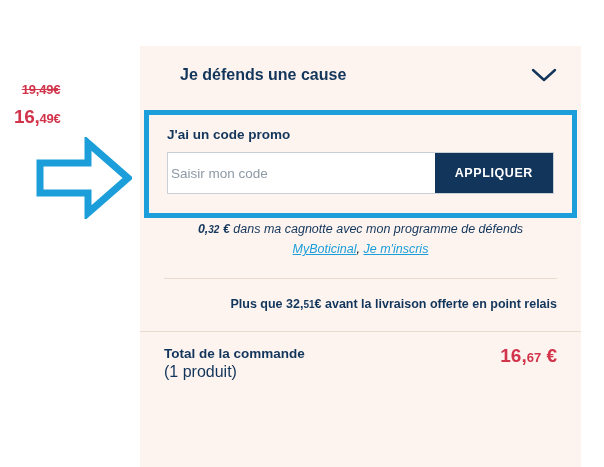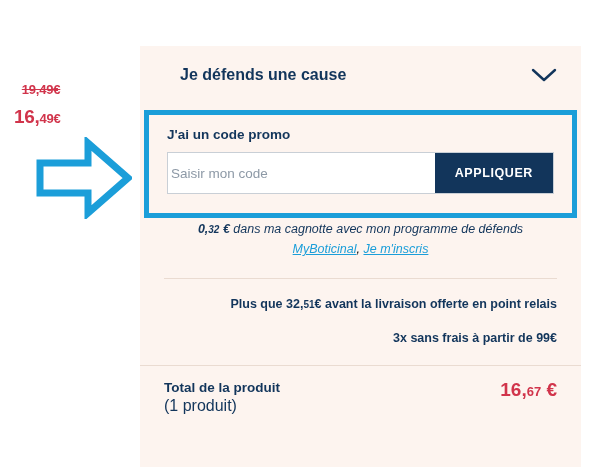--- a/index.html
+++ b/index.html
@@ -245,26 +245,25 @@
       <div class="loyalty-line"><span class="amount"><span>0,</span><span class="cents">32</span><span> €</span></span><span> dans ma cagnotte avec mon programme de défends</span></div>
       <div class="loyalty-links">
         <a href="#">MyBoticinal</a><span>, </span><a href="#">Je m'inscris</a>
       </div>
     </div>
 
     <div class="sep"></div>
 
     <div class="shipping">
       <div class="shipping-line"><span>Plus que 32,</span><span class="cents">51</span><span>€ avant la livraison offerte en point relais</span></div>
-      <div class="shipping-line second">3x sans frais à partir de 99€</div>
     </div>
 
     <div class="total">
       <div>
-        <div class="total-left-title">Total de la produit</div>
+        <div class="total-left-title">Total de la commande</div>
         <div class="total-left-sub">(1 produit)</div>
       </div>
       <div class="total-amount"><span>16,</span><span class="cents">67</span><span> €</span></div>
     </div>
 
   </div>
 
   <div class="promo-highlight">
     <div class="promo-inner">
       <div class="promo-label">J'ai un code promo</div>

